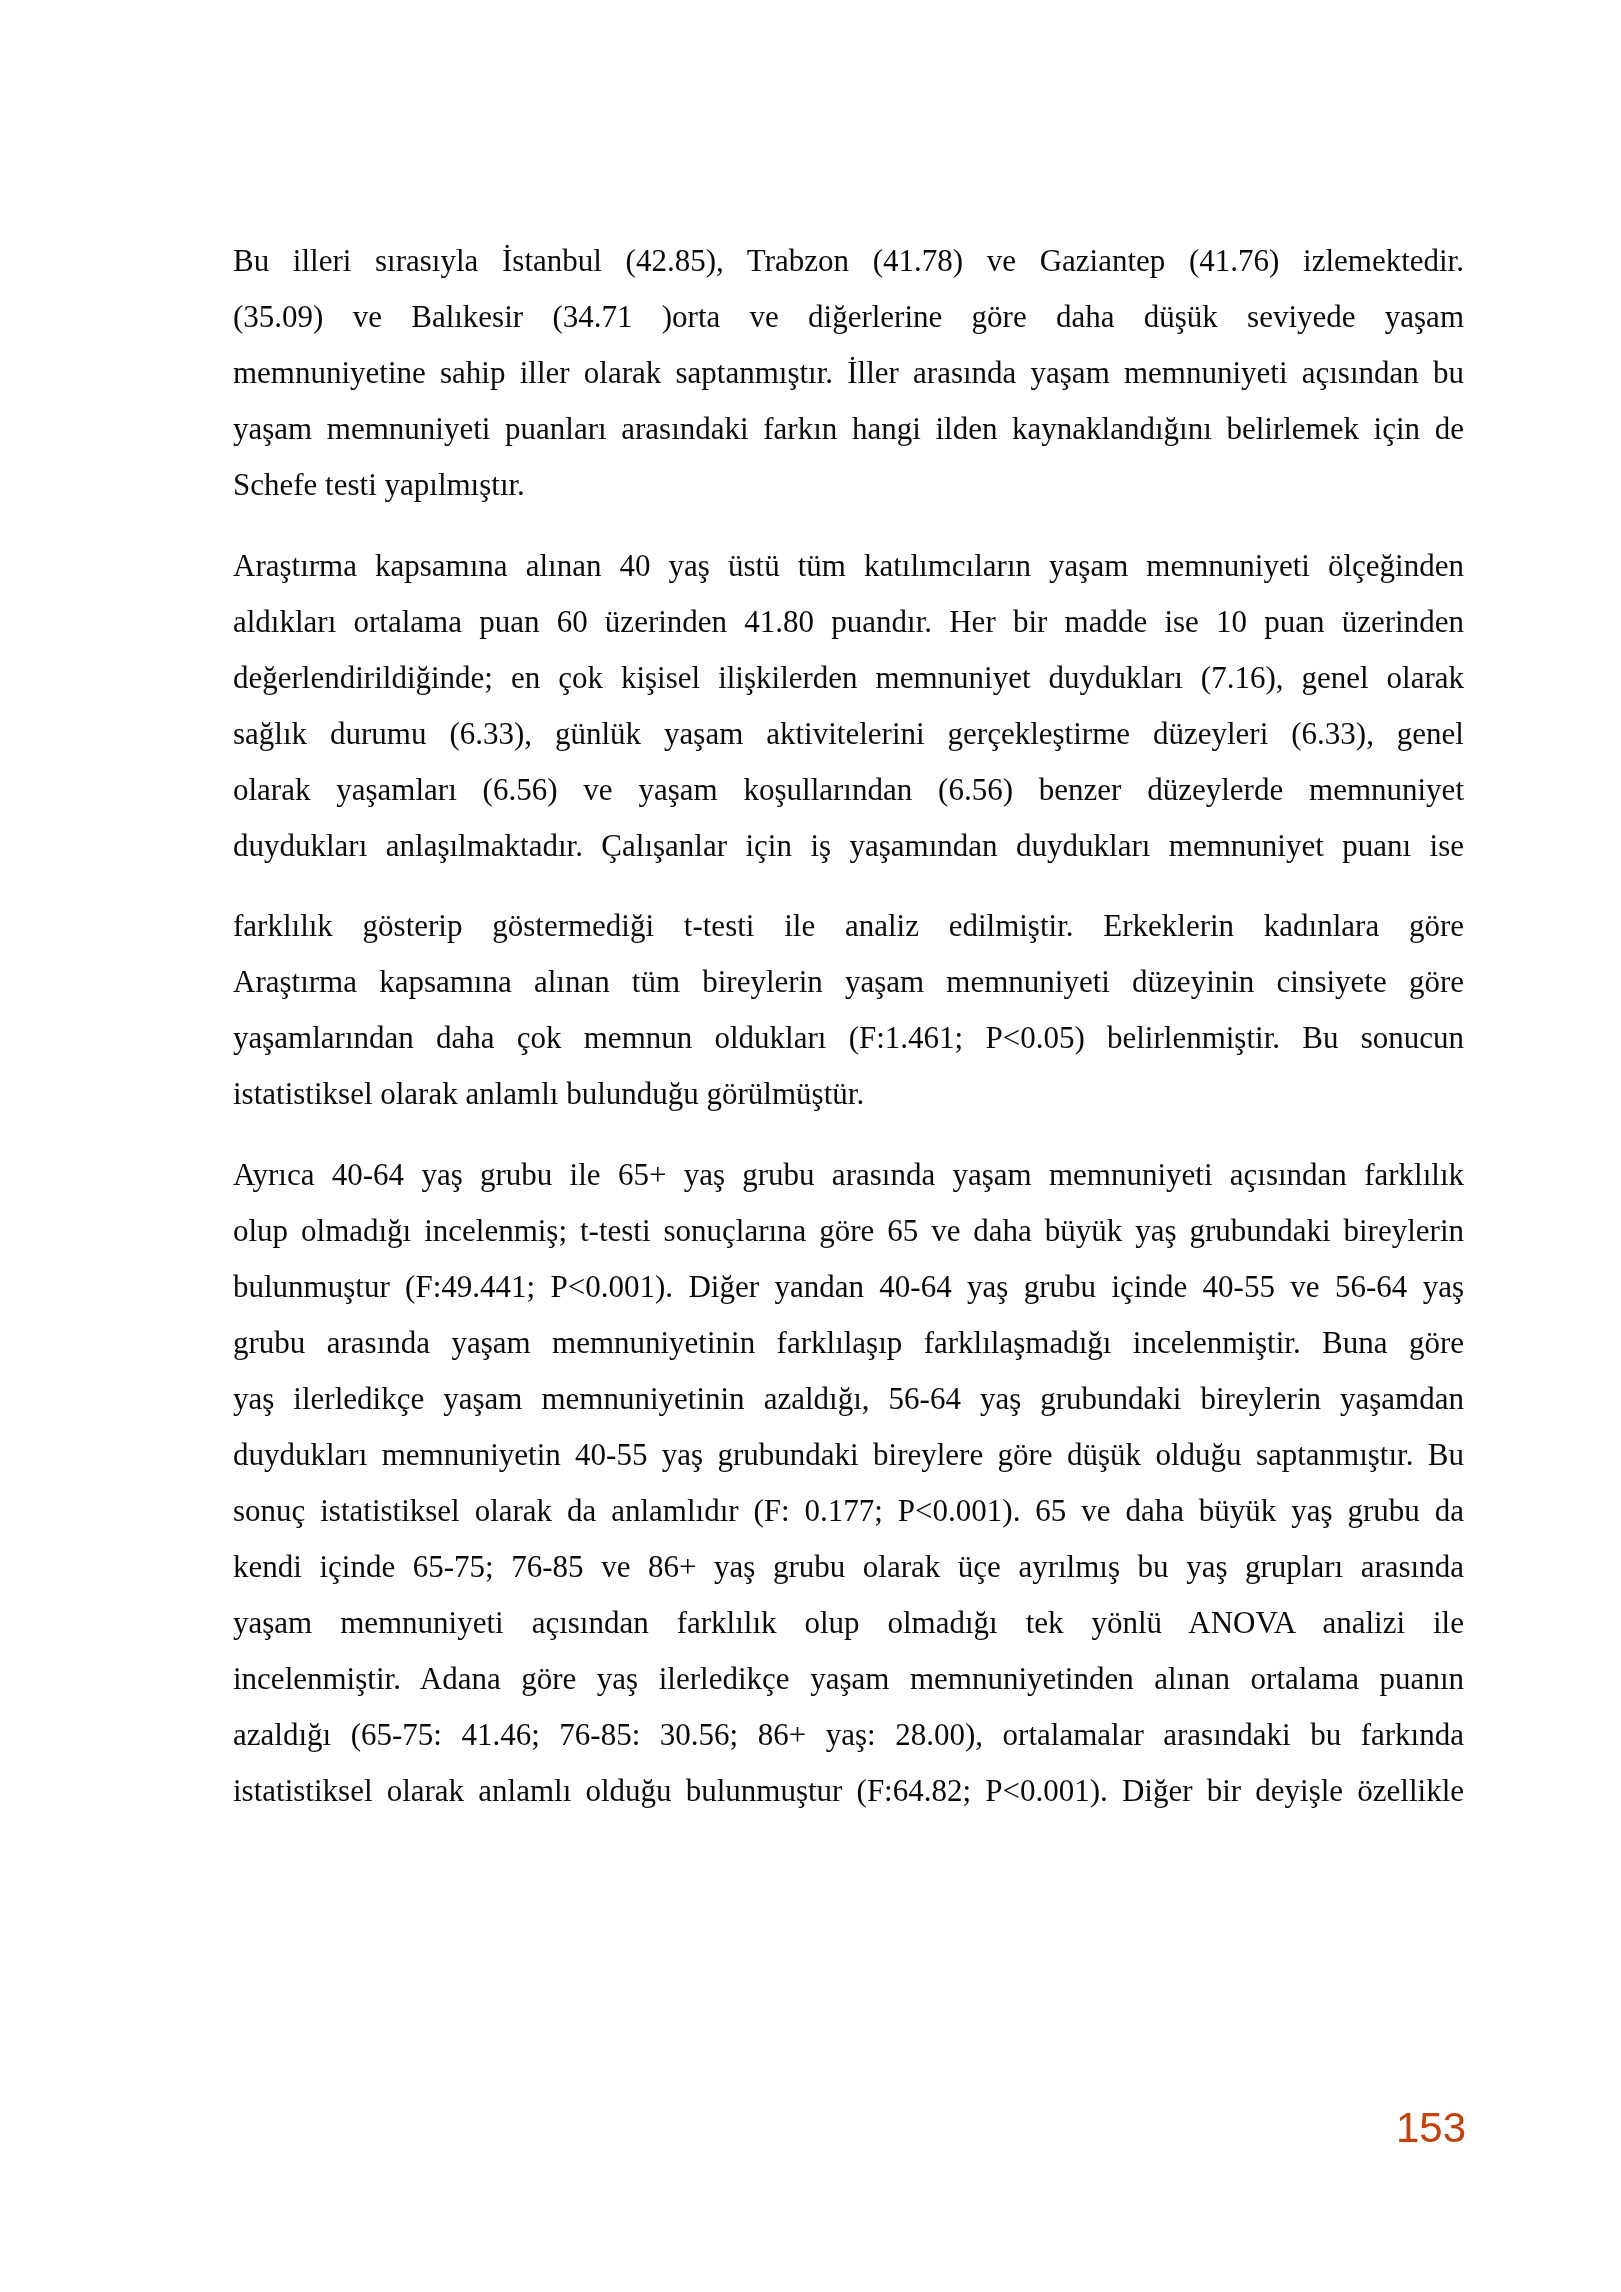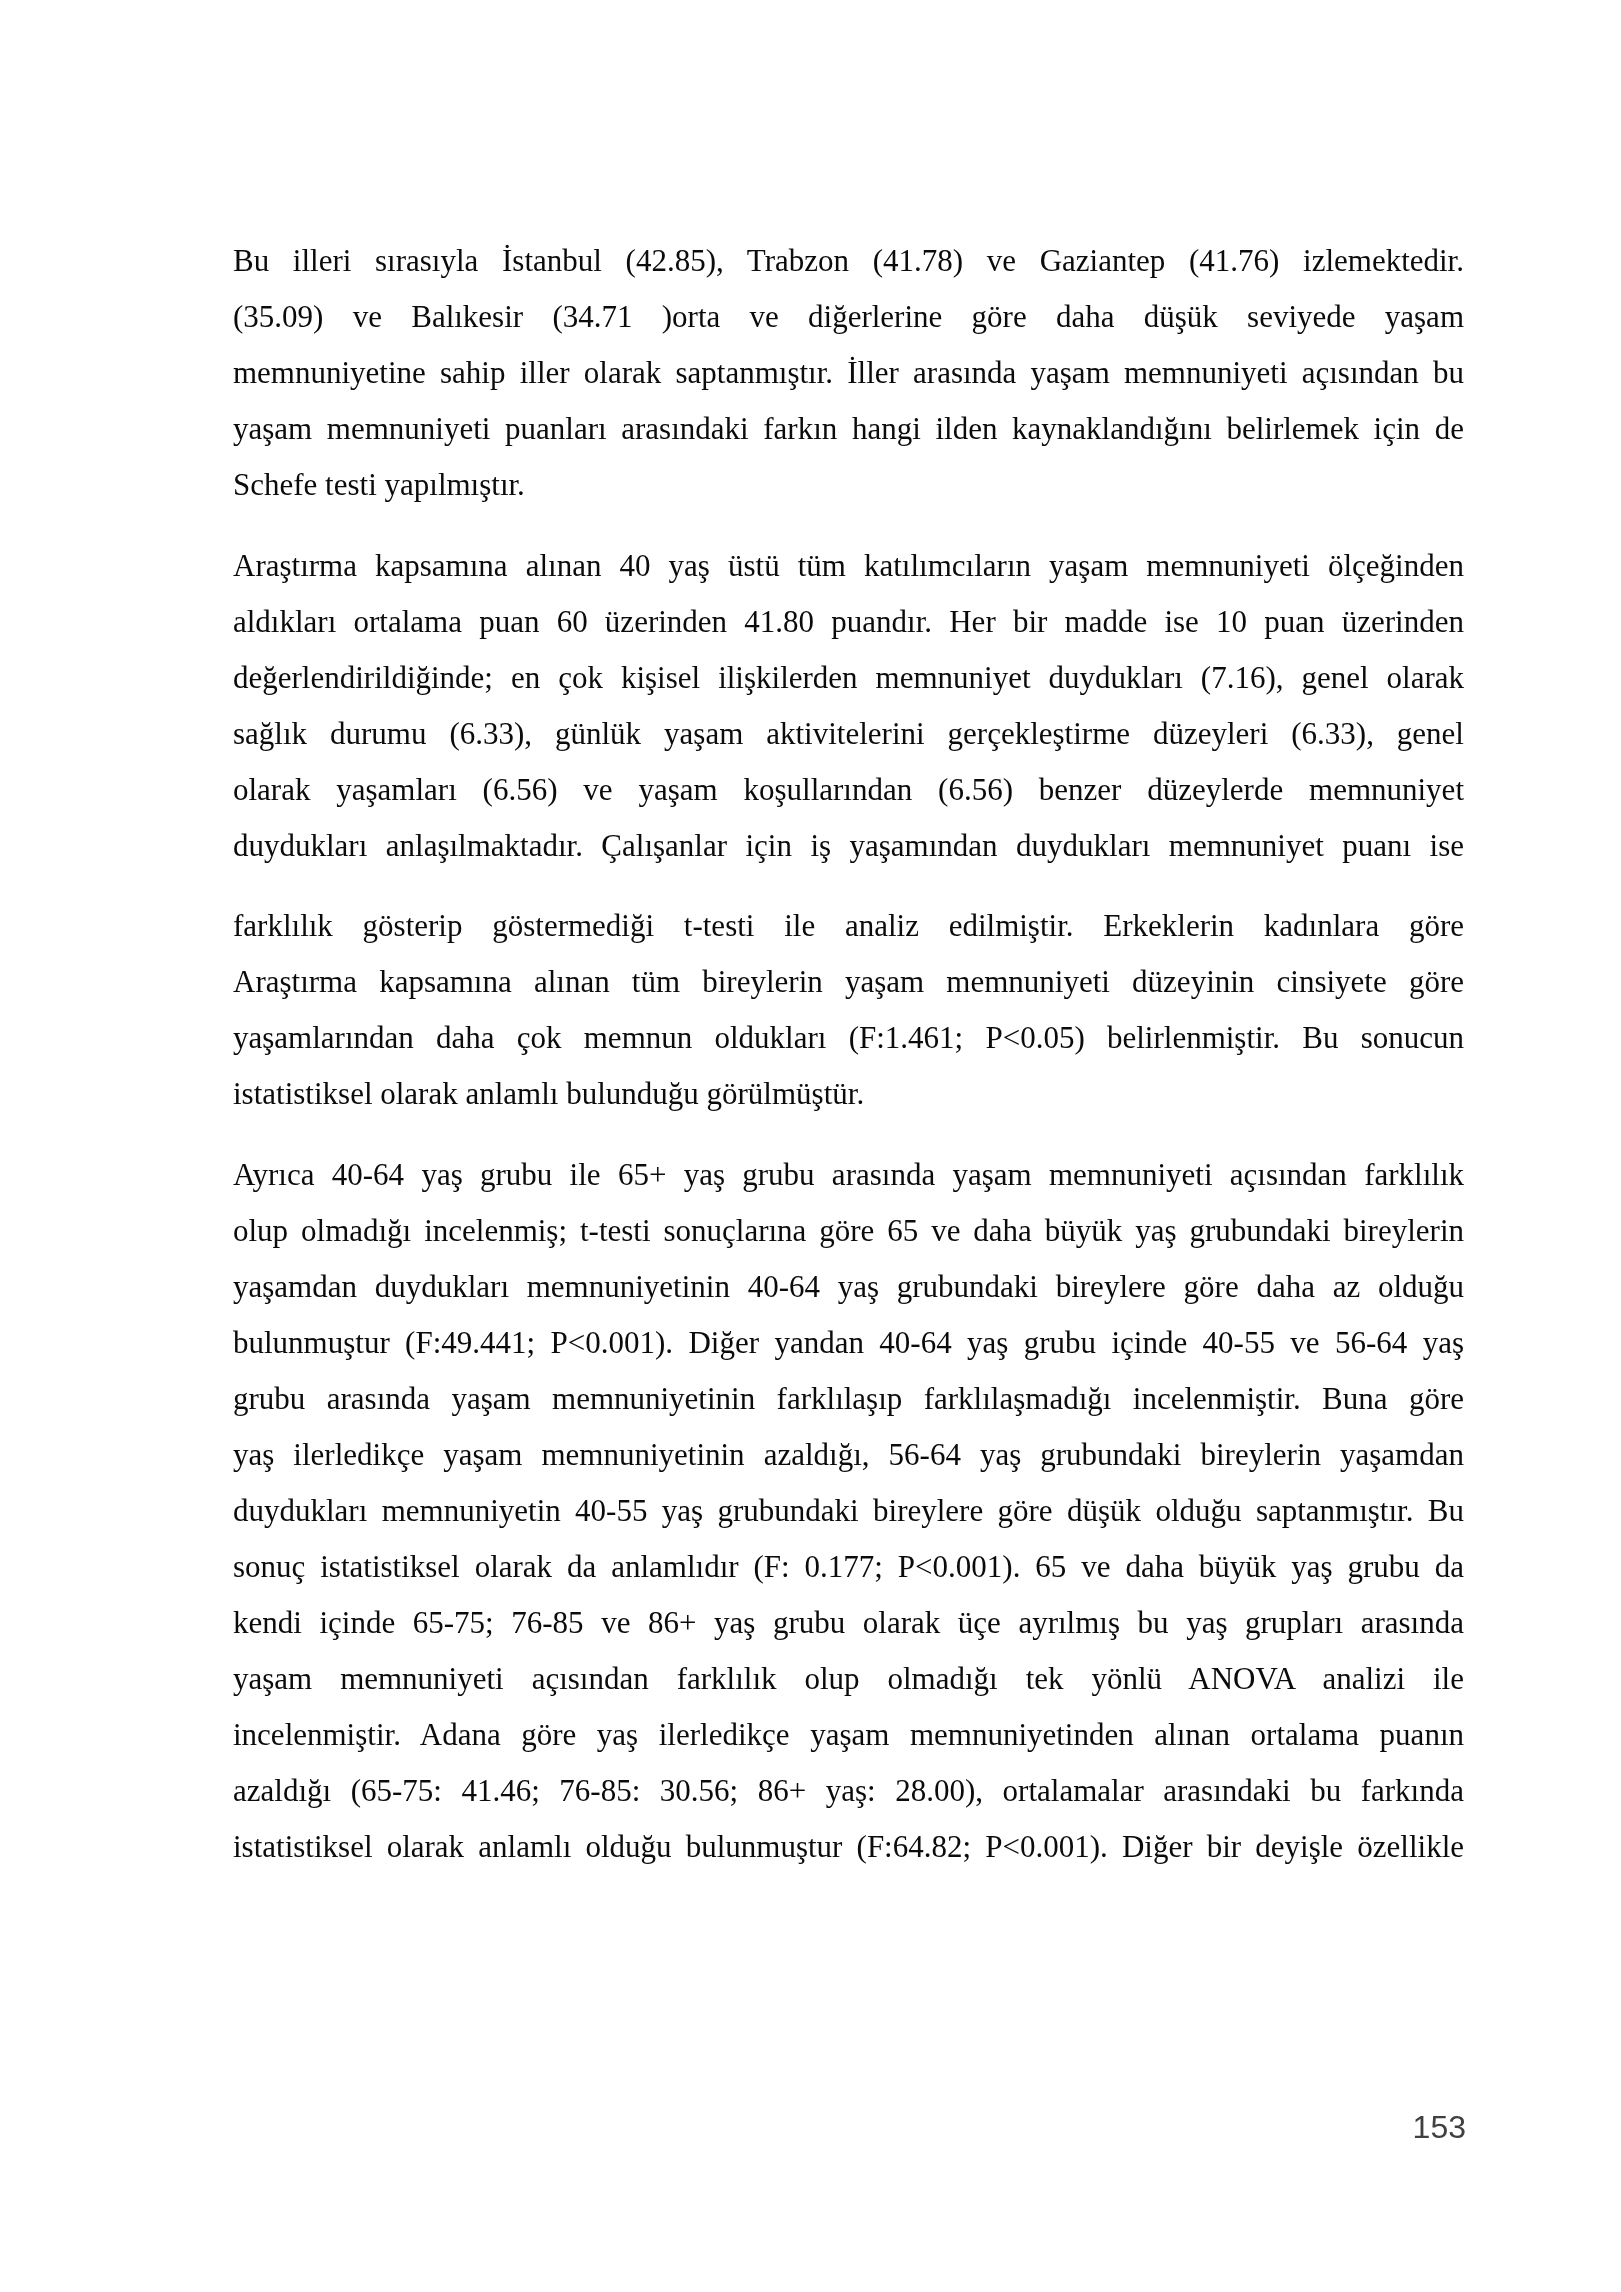--- a/index.html
+++ b/index.html
@@ -42,23 +42,23 @@
     white-space: normal;
   }
   .line-last {
     text-align-last: left;
   }
   .page-number {
     position: absolute;
     top: 2109px;
     right: 155px;
     font-family: "Liberation Sans", sans-serif;
-    font-size: 32px;
+    font-size: 42px;
     line-height: 37px;
-    color: #404040;
+    color: #c2410c;
   }
 </style>
 </head>
 <body>
 
 <div class="page">
   <div class="text-block">
     <div class="paragraph">
         <div class="line">Bu illeri sırasıyla İstanbul (42.85), Trabzon (41.78) ve Gaziantep (41.76) izlemektedir.</div>
         <div class="line">(35.09) ve Balıkesir (34.71 )orta ve diğerlerine göre daha düşük seviyede yaşam</div>
@@ -76,21 +76,20 @@
       </div>
     <div class="paragraph">
         <div class="line">farklılık gösterip göstermediği t-testi ile analiz edilmiştir. Erkeklerin kadınlara göre</div>
         <div class="line">Araştırma kapsamına alınan tüm bireylerin yaşam memnuniyeti düzeyinin cinsiyete göre</div>
         <div class="line">yaşamlarından daha çok memnun oldukları (F:1.461; P&lt;0.05) belirlenmiştir. Bu sonucun</div>
         <div class="line line-last">istatistiksel olarak anlamlı bulunduğu görülmüştür.</div>
       </div>
     <div class="paragraph">
         <div class="line">Ayrıca 40-64 yaş grubu ile 65+ yaş grubu arasında yaşam memnuniyeti açısından farklılık</div>
         <div class="line">olup olmadığı incelenmiş; t-testi sonuçlarına göre 65 ve daha büyük yaş grubundaki bireylerin</div>
-        <div class="line">yaşamdan duydukları memnuniyetinin 40-64 yaş grubundaki bireylere göre daha az olduğu</div>
         <div class="line">bulunmuştur (F:49.441; P&lt;0.001). Diğer yandan 40-64 yaş grubu içinde 40-55 ve 56-64 yaş</div>
         <div class="line">grubu arasında yaşam memnuniyetinin farklılaşıp farklılaşmadığı incelenmiştir. Buna göre</div>
         <div class="line">yaş ilerledikçe yaşam memnuniyetinin azaldığı, 56-64 yaş grubundaki bireylerin yaşamdan</div>
         <div class="line">duydukları memnuniyetin 40-55 yaş grubundaki bireylere göre düşük olduğu saptanmıştır. Bu</div>
         <div class="line">sonuç istatistiksel olarak da anlamlıdır (F: 0.177; P&lt;0.001). 65 ve daha büyük yaş grubu da</div>
         <div class="line">kendi içinde 65-75; 76-85 ve 86+ yaş grubu olarak üçe ayrılmış bu yaş grupları arasında</div>
         <div class="line">yaşam memnuniyeti açısından farklılık olup olmadığı tek yönlü ANOVA analizi ile</div>
         <div class="line">incelenmiştir. Adana göre yaş ilerledikçe yaşam memnuniyetinden alınan ortalama puanın</div>
         <div class="line">azaldığı (65-75: 41.46; 76-85: 30.56; 86+ yaş: 28.00), ortalamalar arasındaki bu farkında</div>
         <div class="line">istatistiksel olarak anlamlı olduğu bulunmuştur (F:64.82; P&lt;0.001). Diğer bir deyişle özellikle</div>

